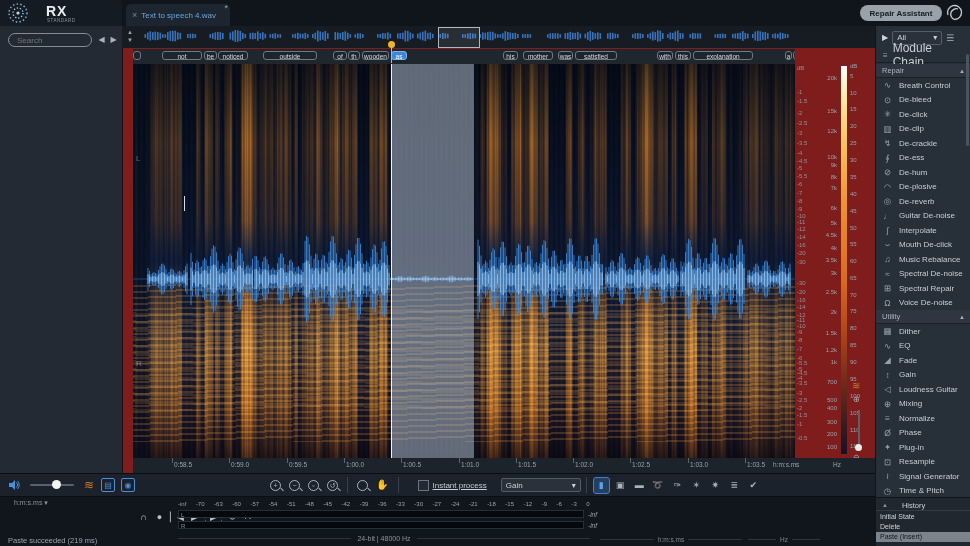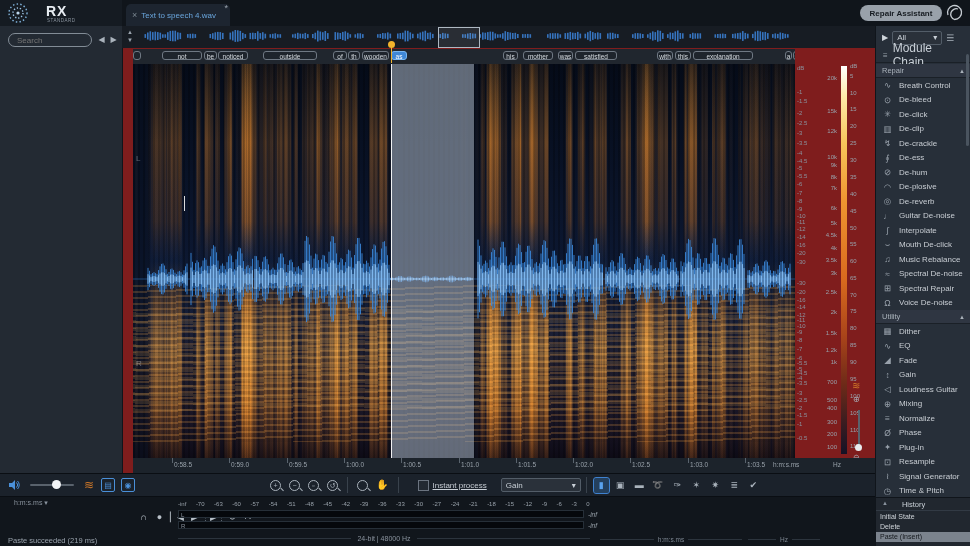--- a/index.html
+++ b/index.html
@@ -108,21 +108,21 @@
   #module-list{position:absolute;left:0;top:38px;width:95px;height:433px;overflow:hidden;}
   .sec-hdr{height:13px;background:#2f3642;display:flex;align-items:center;justify-content:space-between;
         padding:0 6px;font-size:7.5px;color:#aab2bb;border-bottom:1px solid #1a2027;}
   .sec-hdr .car{font-size:6px;}
   .mod-item{height:14.5px;display:flex;align-items:center;gap:6px;padding:0 6px;box-sizing:border-box;}
   .mod-item .mi{width:11px;text-align:center;color:#98a1ab;font-size:8.5px;}
   .mod-item .ml{font-size:8px;color:#c8cdd3;white-space:nowrap;}
   #rp-scroll{position:absolute;right:1px;top:28px;width:3px;height:92px;background:#4a545f;border-radius:2px;}
   
   #history{left:875px;top:497px;width:95px;height:49px;background:#21272f;border-left:1px solid #10151b;border-top:1px solid #10151b;box-sizing:border-box;}
-  #hist-hdr{position:absolute;left:0;top:2px;width:95px;height:11px;display:flex;gap:14px;padding:0 6px;box-sizing:border-box;border-bottom:1px solid #323a44;}
+  #hist-hdr{position:absolute;left:0;top:2px;width:95px;height:11px;display:flex;align-items:center;gap:14px;padding:0 6px;box-sizing:border-box;border-bottom:1px solid #323a44;}
   #hist-hdr .hi{font-size:6px;color:#8a939e;}
   #hist-hdr .ht{font-size:7.5px;color:#c9d0d7;}
   .hist-item{height:10px;line-height:10px;font-size:7px;color:#cfd4d9;padding-left:4px;}
   .hist-item.sel{background:#7b838d;color:#14181d;}
   
   .vz{position:absolute;font-size:8px;color:#aab3bc;}
   #vz-slider{position:absolute;width:2px;height:38px;background:#59626c;}
   #vz-knob{position:absolute;width:7px;height:7px;border-radius:50%;background:#e8ecef;}
 </style>
 </head>

